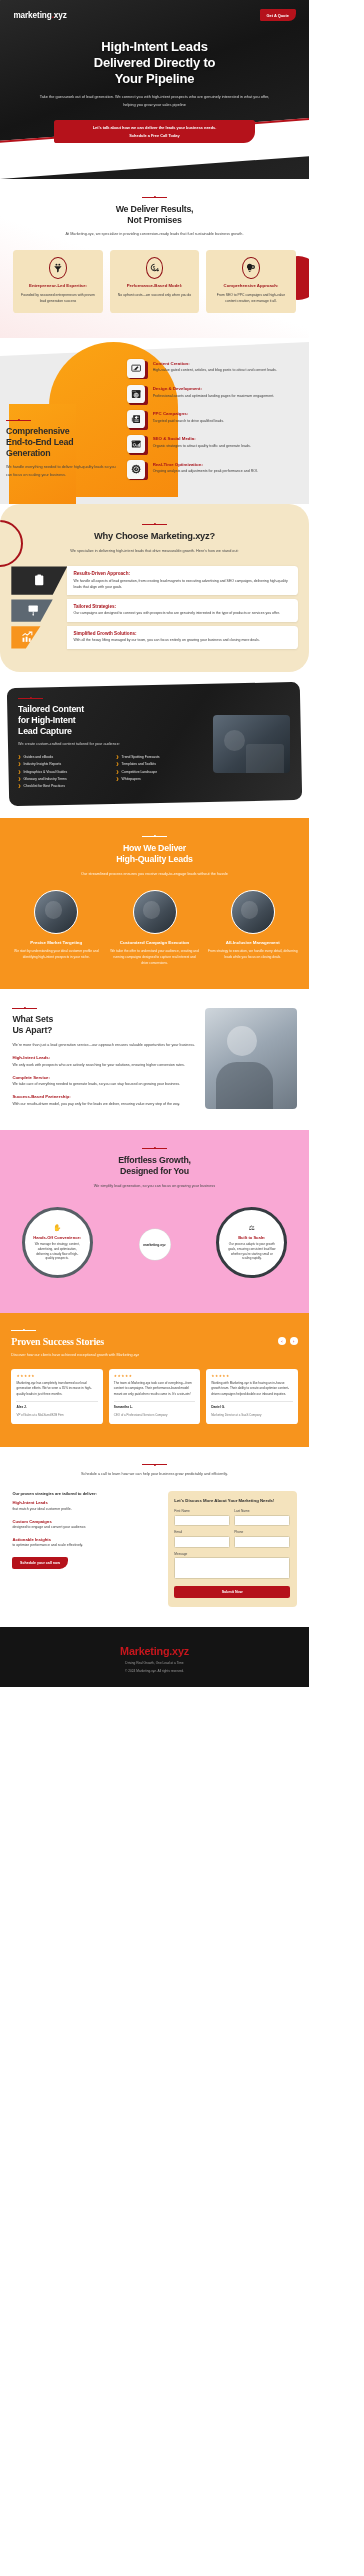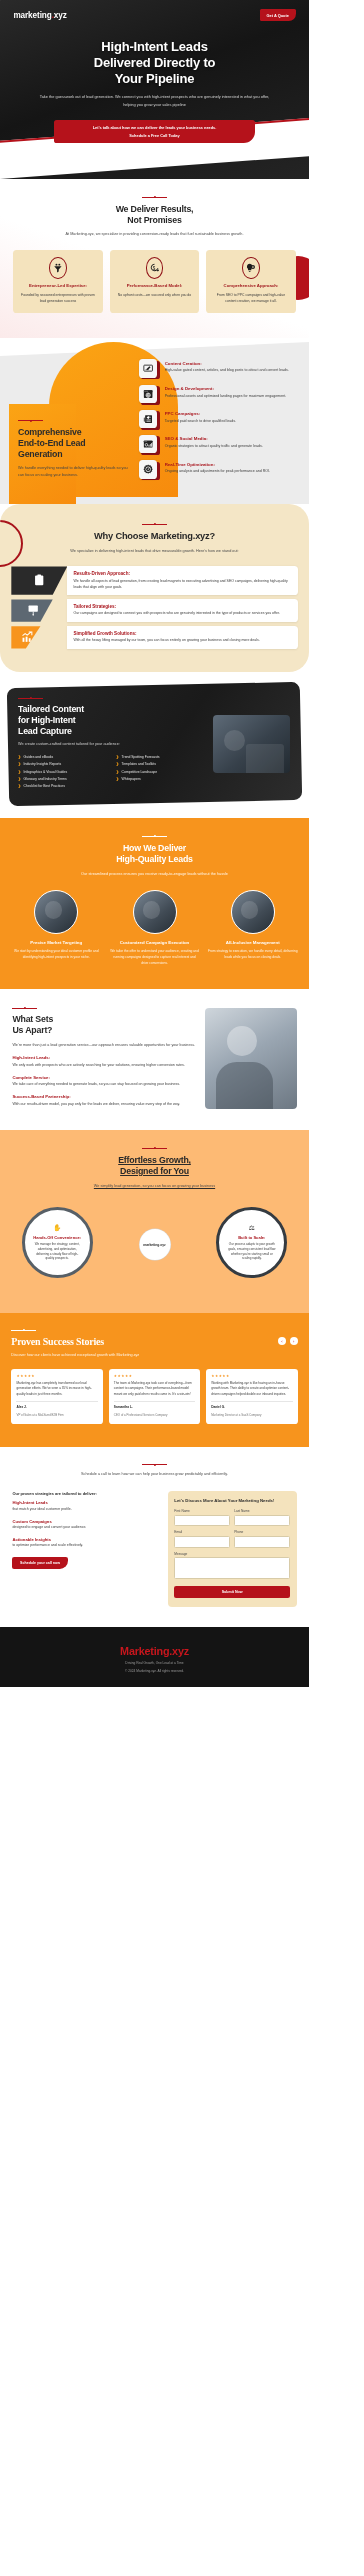--- a/index.html
+++ b/index.html
@@ -83,21 +83,21 @@
   }
   .orange-shape{
     position:absolute; left:49px; top:4.1px; width:129px; height:155px;
     background:linear-gradient(150deg,#fba414,#f78b0d);
     border-radius:67px 67px 0 0;
   }
   .orange-shape:after{
     content:""; position:absolute; left:-40px; top:62px; width:67px; height:108px;
     background:linear-gradient(150deg,#fba414,#f78b0d);
   }
-  .e2e-inner{ position:relative; z-index:3; display:flex; padding:0 18px; gap:13px;align-items:center; }
+  .e2e-inner{ position:relative; z-index:3; display:flex; padding:0 6px; gap:13px; }
   .e2e-left{ width:110px; flex:none; padding-top:61px; }
   .e2e-left .divider{ margin:0 0 5.7px 0; }
   .e2e-left h2{ font-size:8.8px; line-height:1.25; font-weight:700; color:#2c2c2c; letter-spacing:-0.2px; }
   .e2e-left p{ font-size:3.8px; line-height:1.95; color:#454545; margin-top:5.2px; }
   .e2e-right{ flex:1; display:flex; flex-direction:column; gap:6.7px; padding-top:2.1px; }
   .svc{ display:flex; gap:5.2px; align-items:flex-start; }
   .svc-ico{
     position:relative; width:18.5px; height:18.5px; flex:none;
   }
   .svc-ico .back{ position:absolute; inset:0; background:#8f1016; border-radius:2.6px; }
@@ -199,21 +199,21 @@
   .apart-photo:before{
     content:""; position:absolute; left:24%; top:18%; width:30px; height:30px;
     border-radius:50%; background:rgba(255,255,255,.35);
   }
   .apart-photo:after{
     content:""; position:absolute; left:12%; bottom:0; width:57px; height:47px;
     background:rgba(40,48,56,.35); border-radius:20.6px 20.6px 0 0;
   }
 
   
-  .effort{ background:#fdba74; padding:18.5px 12.4px 24px; position:relative; overflow:hidden;text-decoration:underline; }
+  .effort{ background:#f9a8d4; padding:18.5px 12.4px 24px; position:relative; overflow:hidden; }
   .venn{ position:relative; height:88px; margin-top:11.3px; }
   .vcirc{
     position:absolute; top:6.2px; width:71px; height:71px; border-radius:50%;
     background:#fff; border:3.6px solid #575f66; display:flex; flex-direction:column;
     align-items:center; justify-content:center; text-align:center; padding:0 8.2px;
   }
   .vleft{ left:9.3px; }
   .vright{ right:9.3px; border-color:#353b41; }
   .vcirc .vic{ font-size:6.7px; margin-bottom:2.1px; }
   .vcirc h4{ font-size:4.1px; font-weight:700; color:#a8131b; line-height:1.3; }

